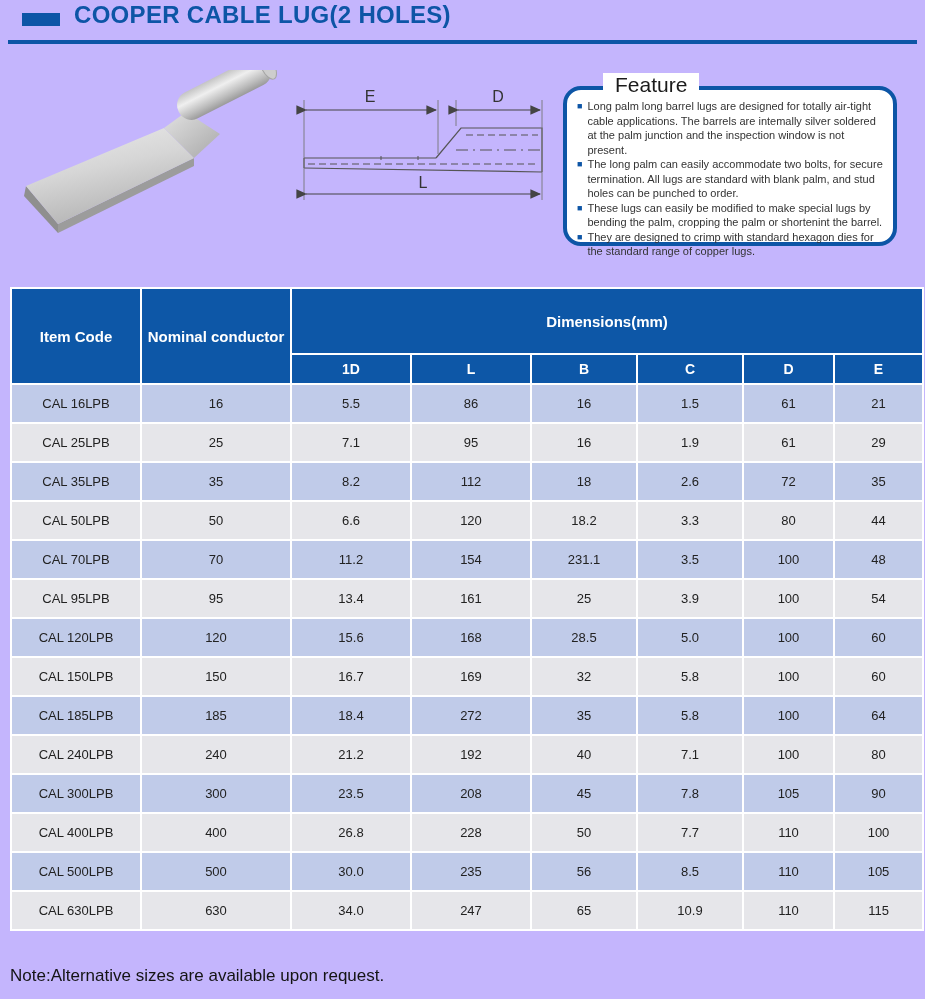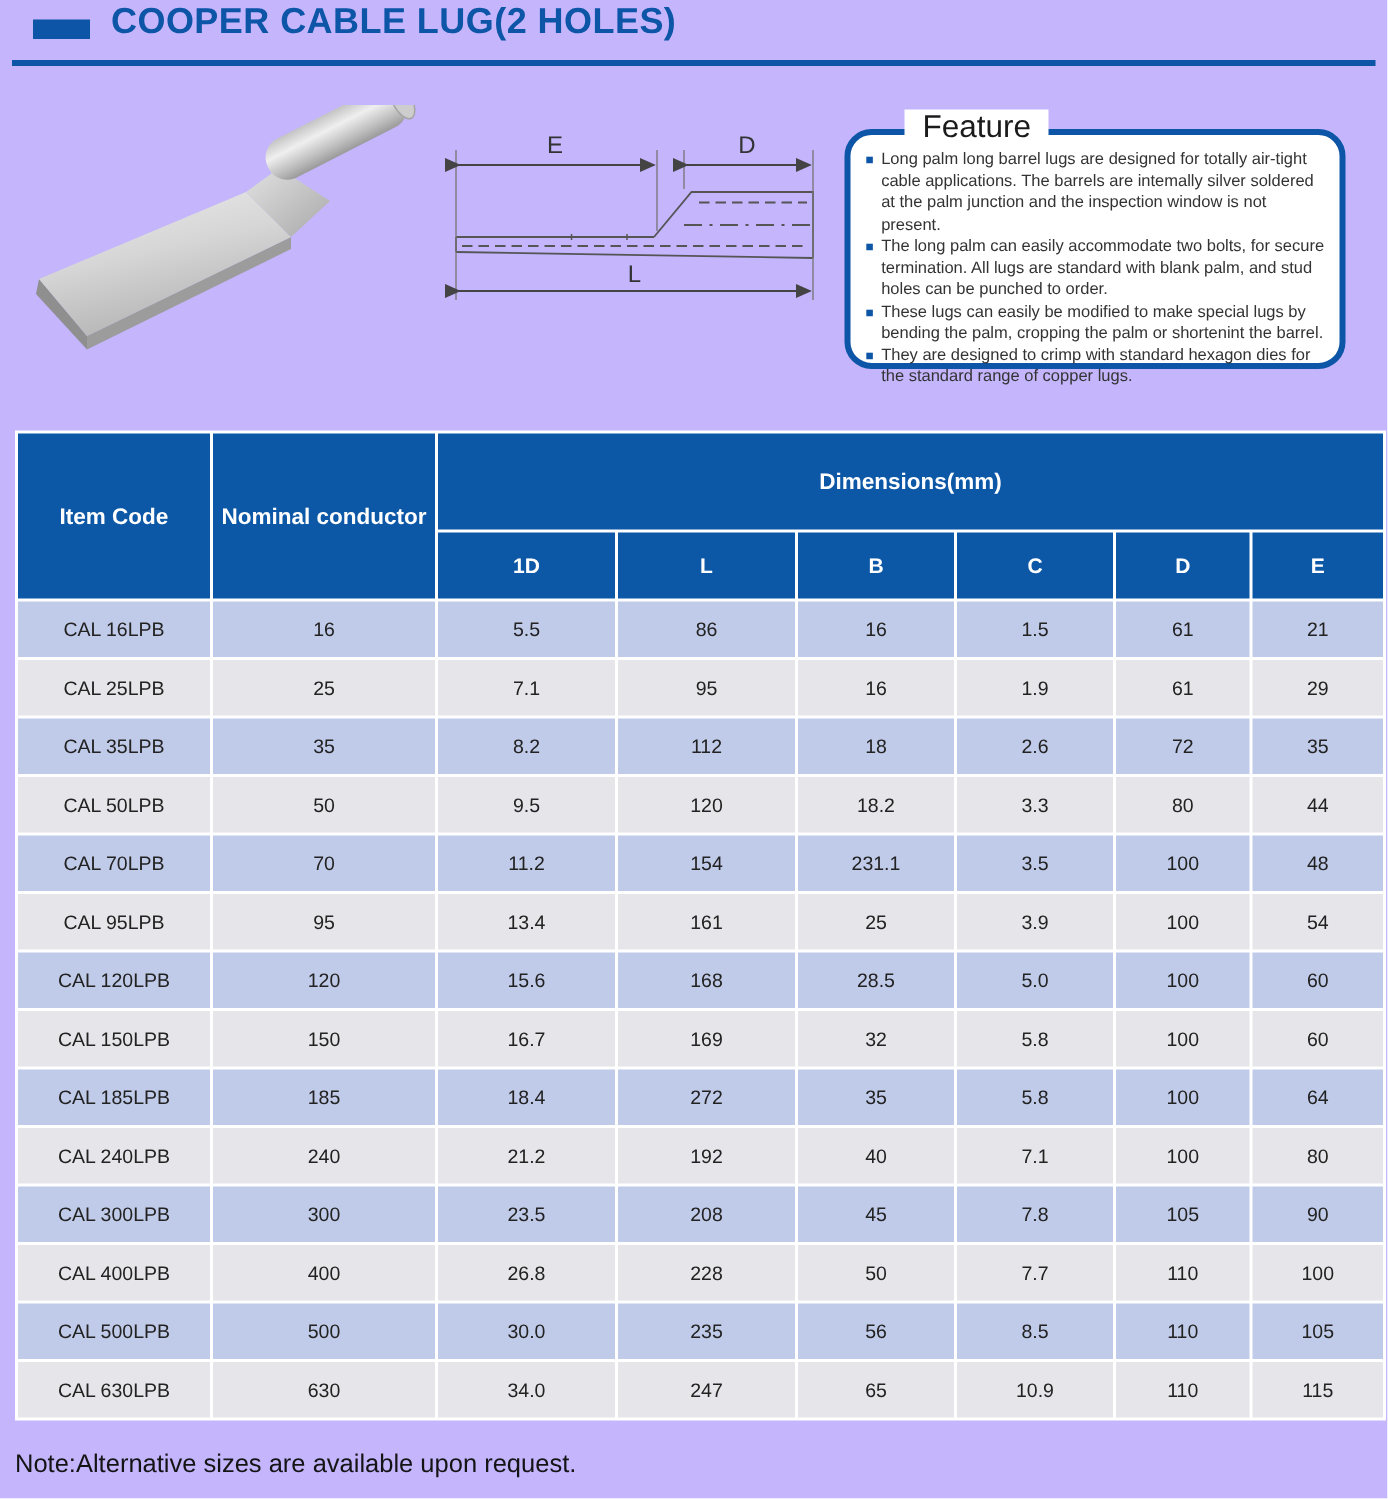--- a/index.html
+++ b/index.html
@@ -36,21 +36,21 @@
   .spec-table {
     position:absolute; left:10px; top:287px; width:914px;
     border-collapse:separate; border-spacing:2px; table-layout:fixed;
     background:#ffffff;
   }
   .spec-table th {
     background:#0d57a7; color:#ffffff; font-weight:bold; text-align:center;
     vertical-align:middle; padding:0;
   }
   .th-main { font-size:15px; }
-  .th-sub  { font-size:14px; height:44px; }
+  .th-sub  { font-size:14px; height:28px; }
   .thead-r1 th { height:64px; }
   .spec-table td {
     text-align:center; vertical-align:middle; font-size:13px; color:#222;
     height:37px; padding:0;
   }
   .row-odd  td { background:#c0cbe9; }
   .row-even td { background:#e6e6ea; }
 
   .note-text { position:absolute; left:10px; top:966px; font-size:17px; color:#141414; }
 </style>
@@ -207,21 +207,21 @@
           <td>8.2</td>
           <td>112</td>
           <td>18</td>
           <td>2.6</td>
           <td>72</td>
           <td>35</td>
         </tr>
         <tr class="row-even">
           <td>CAL 50LPB</td>
           <td>50</td>
-          <td>9.5</td>
+          <td>6.6</td>
           <td>120</td>
           <td>18.2</td>
           <td>3.3</td>
           <td>80</td>
           <td>44</td>
         </tr>
         <tr class="row-odd">
           <td>CAL 70LPB</td>
           <td>70</td>
           <td>11.2</td>

